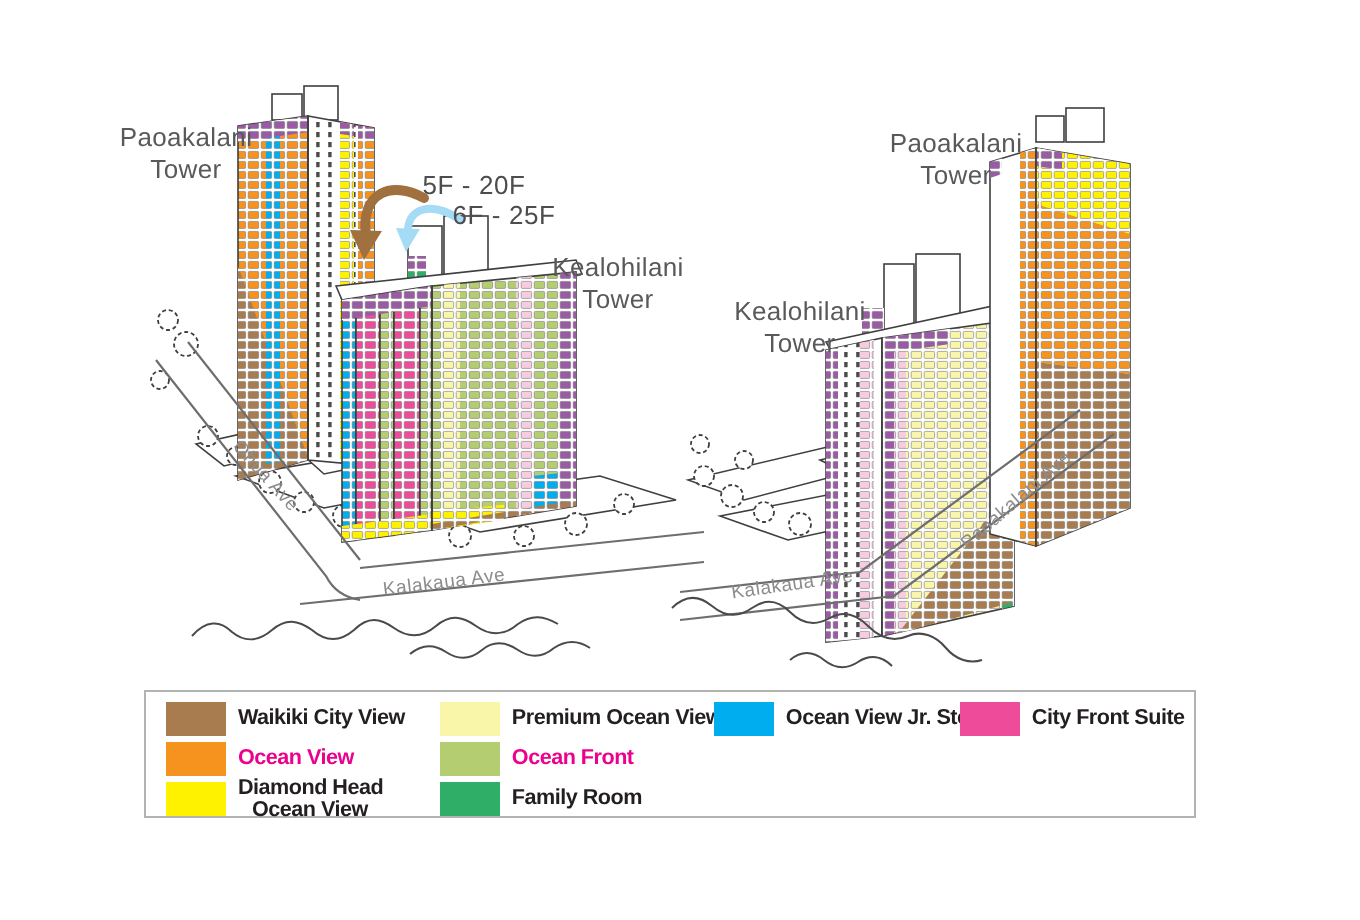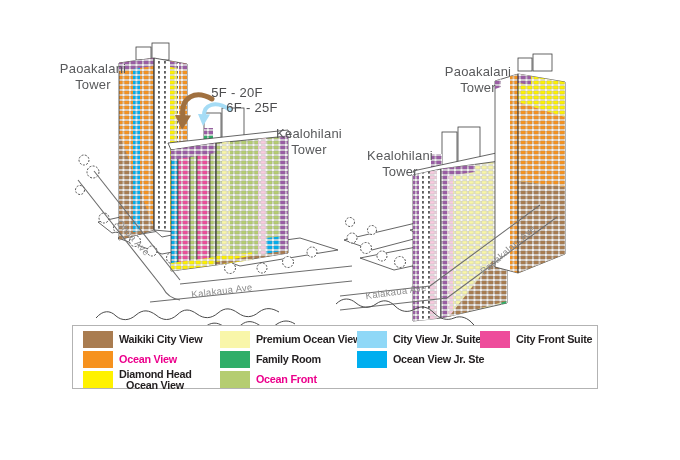--- a/index.html
+++ b/index.html
@@ -11,21 +11,21 @@
   .floor-lbl{font-size:13px;fill:#4D4D4F;letter-spacing:.3px;}
   .street-lbl{font-size:9.5px;fill:#8C8C8C;letter-spacing:.3px;}
   .ln{stroke:#6e6e6e;stroke-width:1.1;fill:none;}
   .shore{stroke:#4a4a4a;stroke-width:1;fill:none;}
   .pod{fill:#fff;stroke:#3f3f3f;stroke-width:.8;}
   .tree{fill:#fff;stroke:#3f3f3f;stroke-width:.9;stroke-dasharray:2 1.4;}
   .face{stroke:#3f3f3f;stroke-width:.8;}
   .white-face{fill:#fff;stroke:#3f3f3f;stroke-width:.8;}
   .edge{stroke:#3f3f3f;stroke-width:.9;}
   
-  .legend{position:absolute;left:72px;top:325px;width:526px;height:64px;
+  .legend{position:absolute;left:72px;top:345px;width:526px;height:64px;
           border:1px solid #b3b3b3;box-sizing:border-box;background:#fff;
           display:flex;padding:5px 0 0 10px;}
   .lg-col{display:flex;flex-direction:column;gap:3px;}
   .c1{width:138px}.c2{width:137px}.c3{width:123px}.c4{width:118px}
   .lg-item{display:flex;align-items:center;height:17px;}
   .sw{width:30px;height:17px;flex:0 0 30px;}
   .lg-label{font-size:10.8px;font-weight:bold;color:#231F20;margin-left:6px;
             white-space:nowrap;letter-spacing:-.25px;line-height:1;}
   .lg-label.hl{color:#EC008C;}
   .two-line{display:flex;flex-direction:column;line-height:10.5px;}
@@ -265,33 +265,29 @@
         <span class="l2">Ocean View</span>
       </span>
     </div>
   </div>
   <div class="lg-col c2">
     <div class="lg-item">
       <span class="sw" style="background-color: rgb(249, 246, 169);"></span>
       <span class="lg-label">Premium Ocean View</span>
     </div>
     <div class="lg-item">
+      <span class="sw" style="background-color: rgb(181, 205, 113);"></span>
+      <span class="lg-label hl">Ocean Front</span>
+    </div>
+    <div class="lg-item">
       <span class="sw" style="background-color: rgb(47, 174, 104);"></span>
       <span class="lg-label">Family Room</span>
     </div>
-    <div class="lg-item">
-      <span class="sw" style="background-color: rgb(181, 205, 113);"></span>
-      <span class="lg-label hl">Ocean Front</span>
-    </div>
   </div>
   <div class="lg-col c3">
-    <div class="lg-item">
-      <span class="sw" style="background-color: rgb(143, 216, 247);"></span>
-      <span class="lg-label">City View Jr. Suite</span>
-    </div>
     <div class="lg-item">
       <span class="sw" style="background-color: rgb(0, 174, 239);"></span>
       <span class="lg-label">Ocean View Jr. Ste</span>
     </div>
   </div>
   <div class="lg-col c4">
     <div class="lg-item">
       <span class="sw" style="background-color: rgb(238, 76, 155);"></span>
       <span class="lg-label">City Front Suite</span>
     </div>

